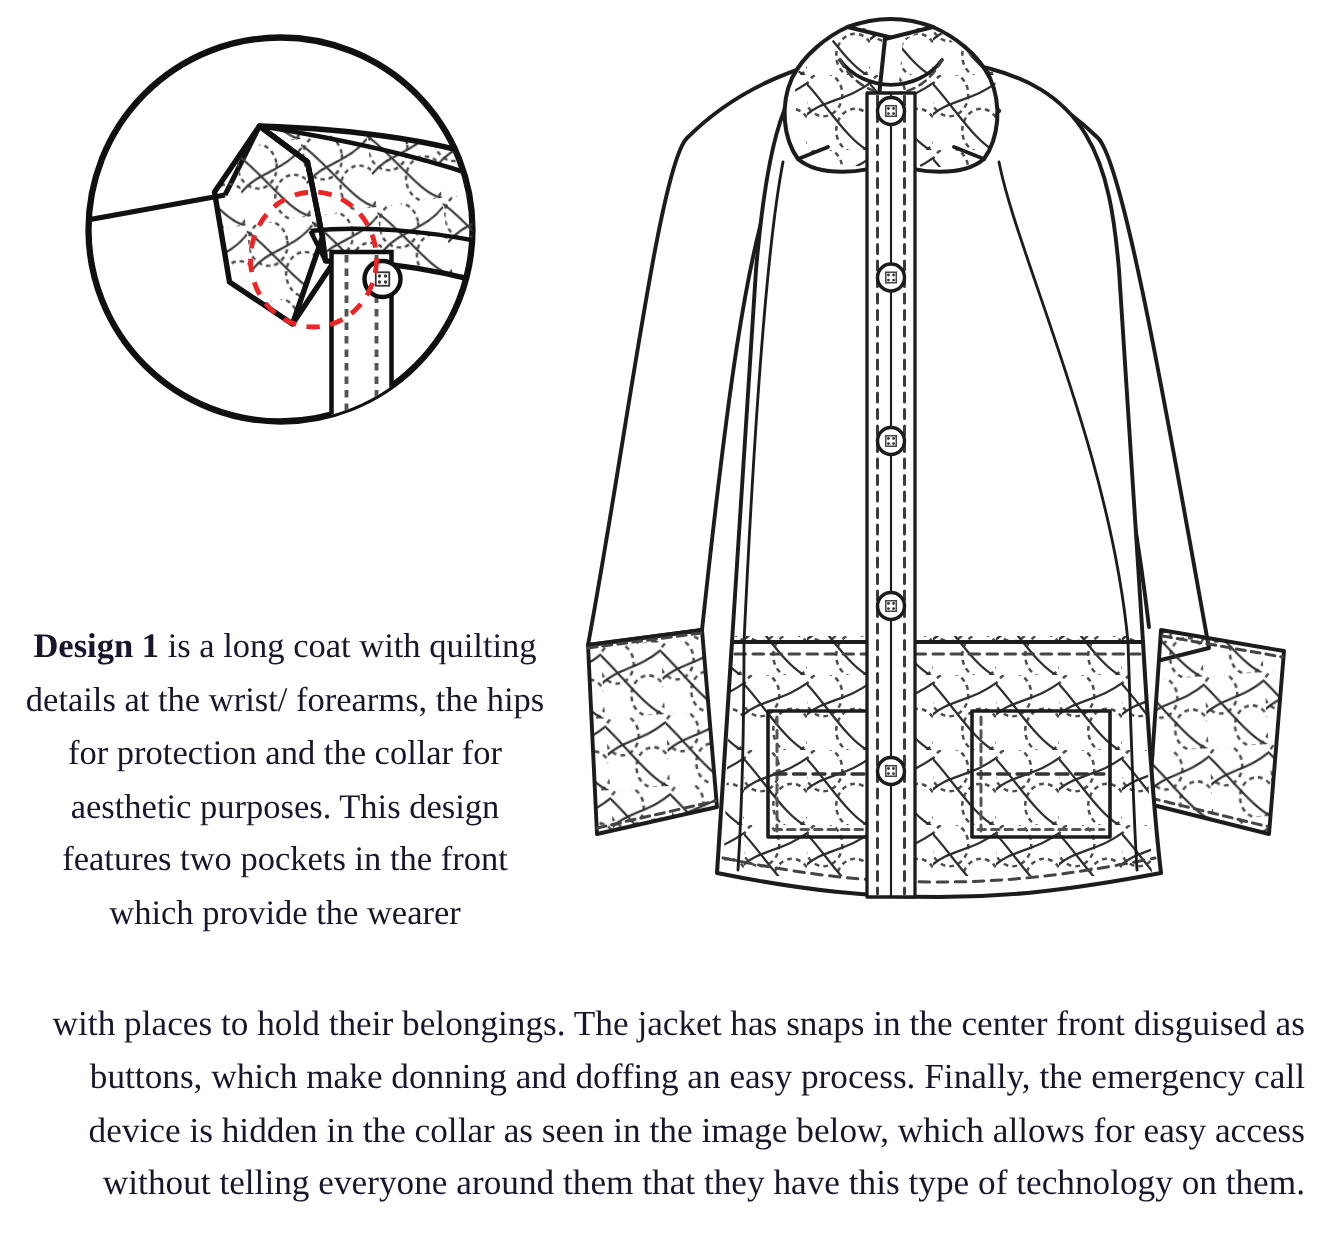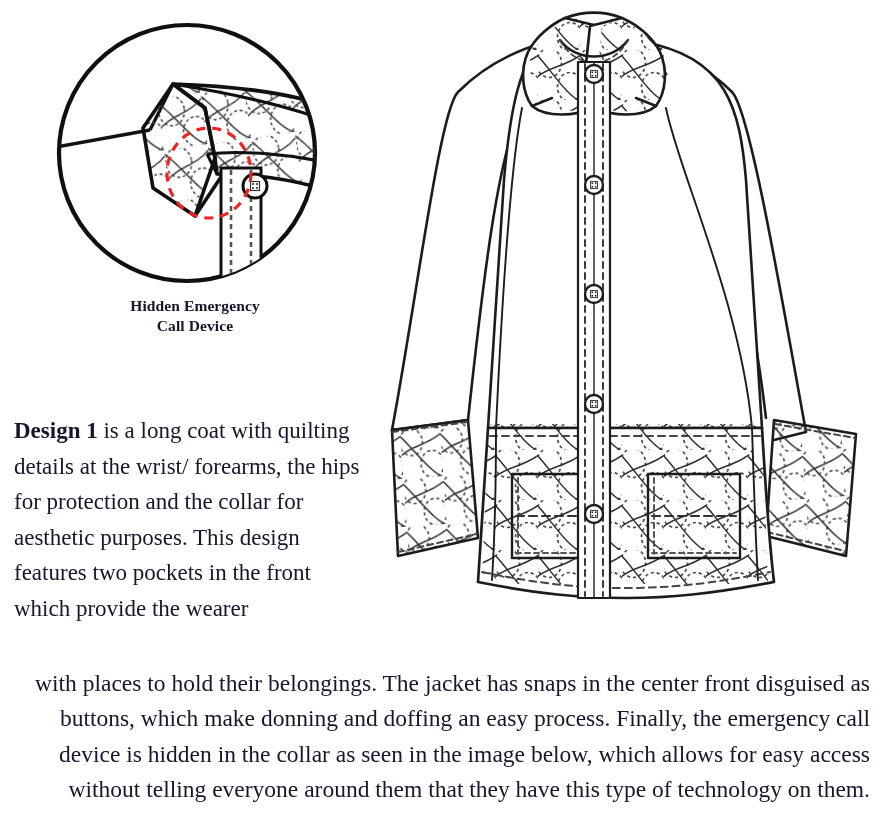--- a/index.html
+++ b/index.html
@@ -22,21 +22,21 @@
     font-weight:600;letter-spacing:.1px;color:#15152b;
   }
 
   
   #flat{position:absolute;left:370px;top:0px;width:510px;height:640px;}
 
   
   #para-narrow{
     position:absolute;left:14px;top:388px;width:352px;
     font-size:23px;line-height:35.6px;
-    color:#16162c;text-align:left;margin-top:25px;
+    color:#16162c;text-align:center;margin-top:25px;
   }
   #para-wide{
     position:absolute;left:14px;top:642px;width:856px;
     font-size:23.5px;line-height:35.6px;
     color:#16162c;text-align:right;
   }
   .b{font-weight:bold;}
 </style>
 </head>
 <body>
@@ -83,24 +83,20 @@
         <circle cx="198" cy="176" r="1.1" fill="#333"></circle>
           <circle cx="202" cy="176" r="1.1" fill="#333"></circle>
         <circle cx="198" cy="180" r="1.1" fill="#333"></circle>
           <circle cx="202" cy="180" r="1.1" fill="#333"></circle>
       </g>
 
       <ellipse cx="154" cy="165" rx="42" ry="45" fill="none" stroke="#ee2323" stroke-width="3.2" stroke-dasharray="9 7"></ellipse>
     </svg>
   </div>
 
-  <div id="callout-caption">
-    <div>Hidden Emergency</div>
-    <div>Call Device</div>
-  </div>
 
   <div id="flat">
     <svg viewBox="0 0 510 640" width="510" height="640">
       <defs>
 
         <pattern id="quiltM" width="42" height="50" patternUnits="userSpaceOnUse">
           <ellipse cx="11" cy="13" rx="12.5" ry="14.5" fill="none" stroke="#4d4d4d" stroke-width="1.7" stroke-dasharray="3.2 2.8"></ellipse>
           <ellipse cx="32" cy="37" rx="12.5" ry="14.5" fill="none" stroke="#4d4d4d" stroke-width="1.7" stroke-dasharray="3.2 2.8"></ellipse>
           <path d="M-2,28 C10,16 26,18 44,4" fill="none" stroke="#2f2f2f" stroke-width="1.5"></path>
           <path d="M-2,4  C12,18 28,46 44,52" fill="none" stroke="#2f2f2f" stroke-width="1.5"></path>

